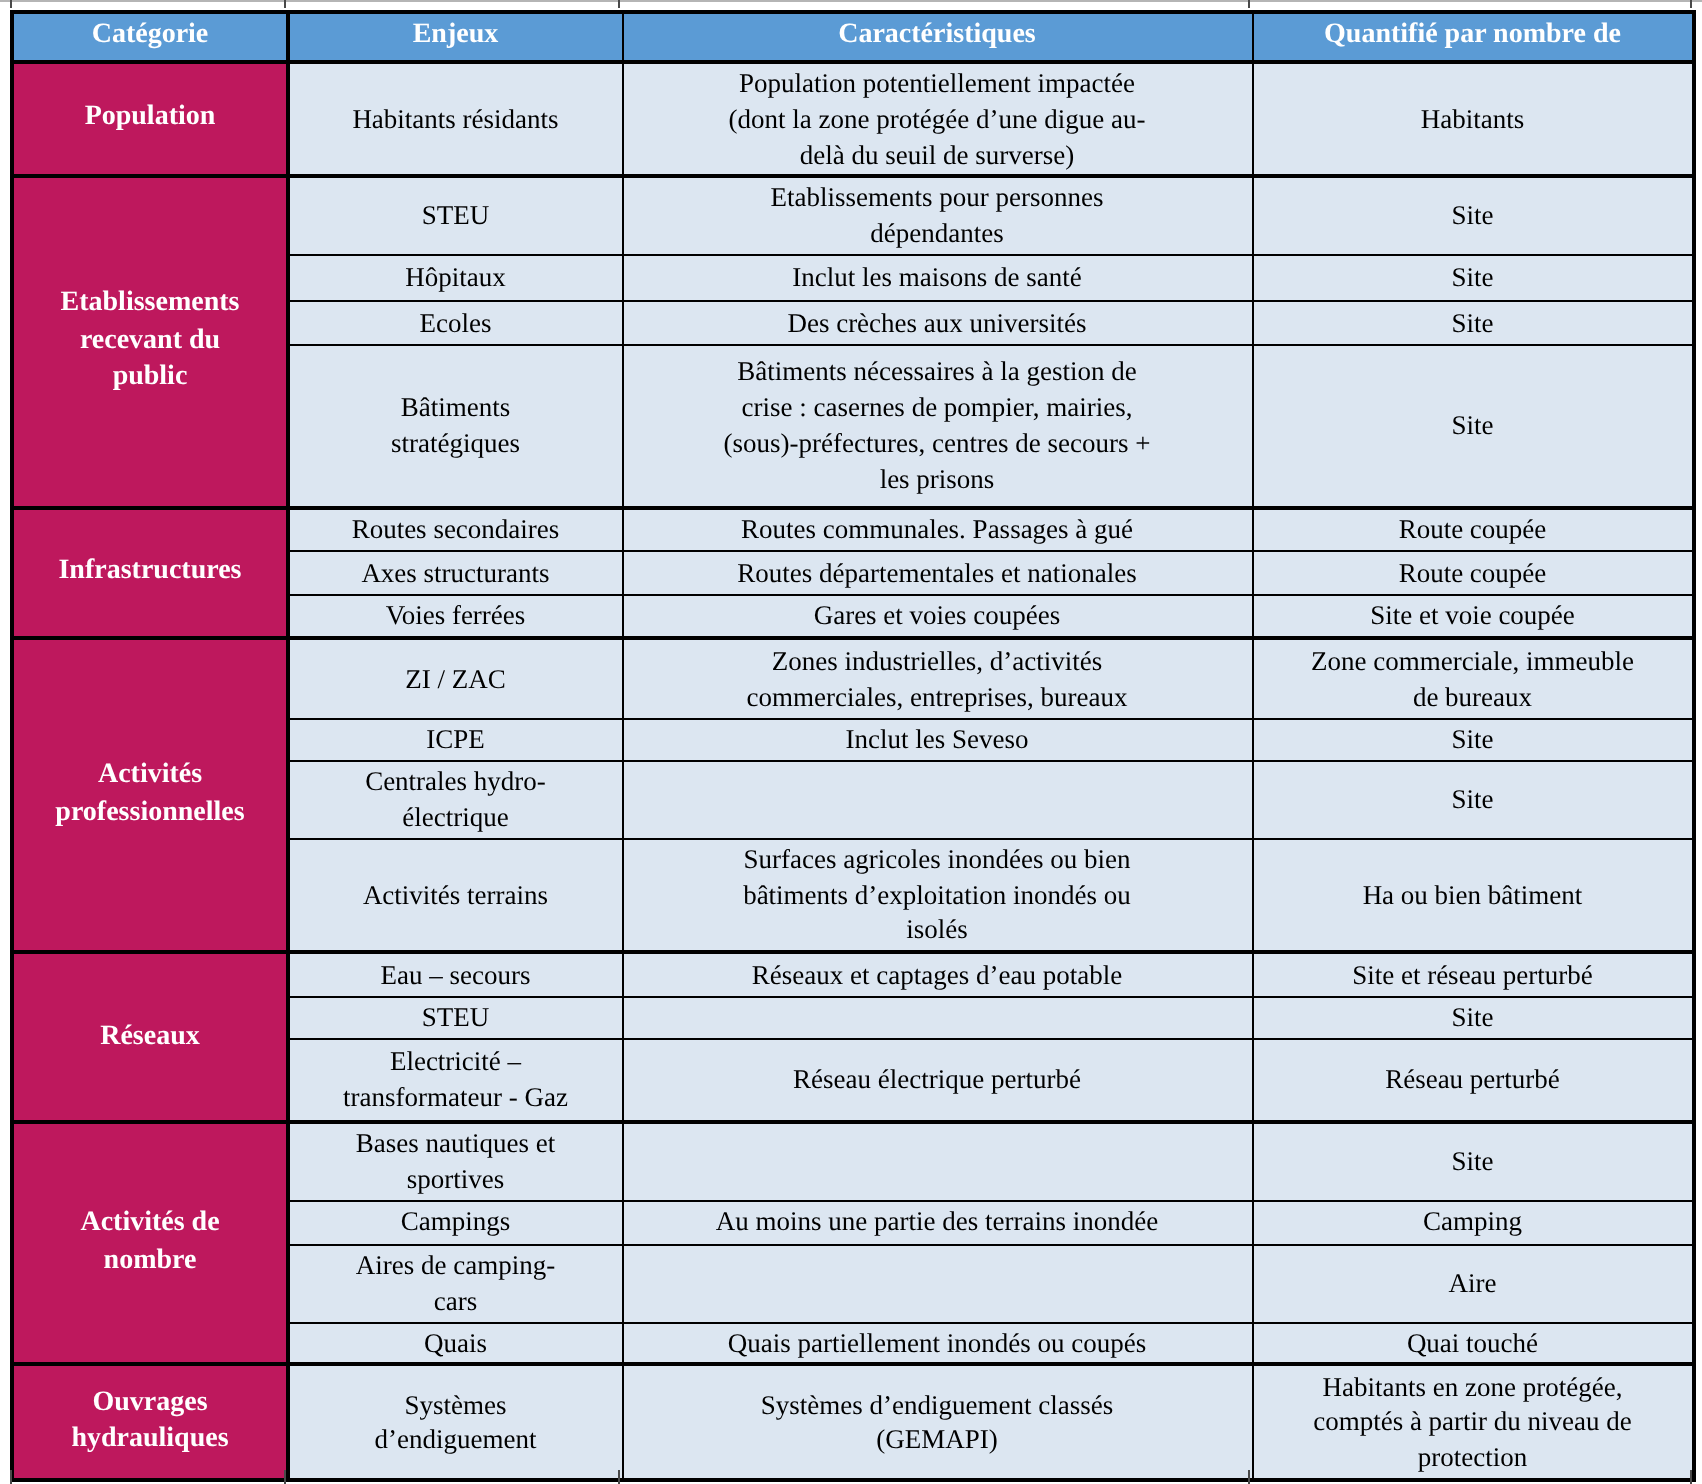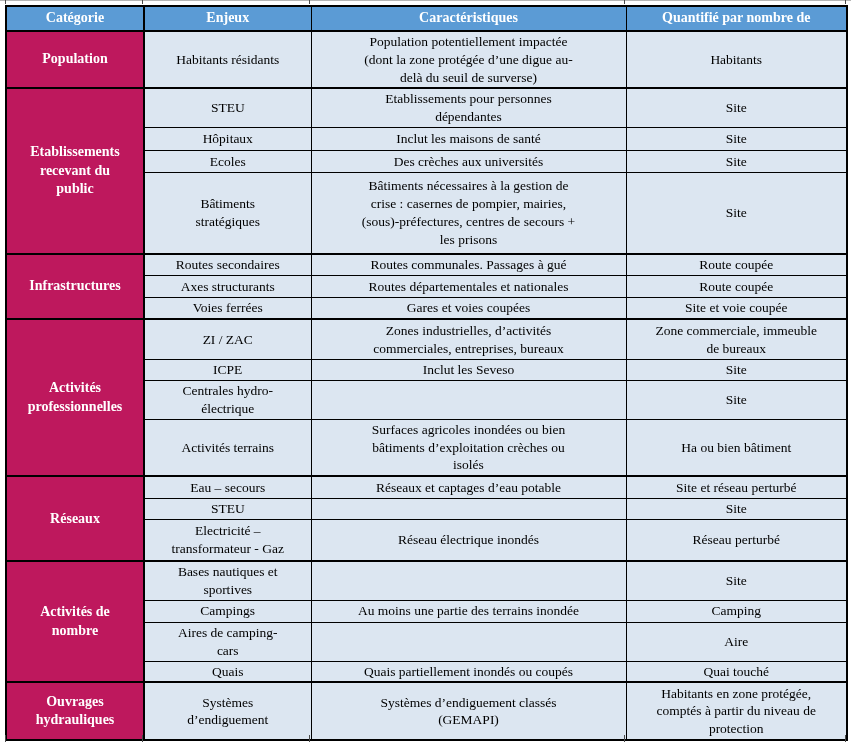--- a/index.html
+++ b/index.html
@@ -166,40 +166,40 @@
       </tr>
       <tr style="height:38px">
         <td>Centrales hydro-
 électrique</td>
         <td></td>
         <td>Site</td>
       </tr>
       <tr style="height:56px">
         <td>Activités terrains</td>
         <td>Surfaces agricoles inondées ou bien
-bâtiments d’exploitation crèches ou
+bâtiments d’exploitation inondés ou
 isolés</td>
         <td>Ha ou bien bâtiment</td>
       </tr>
 
       <tr class="sec" style="height:22px">
         <td class="cat" rowspan="3">Réseaux</td>
         <td>Eau – secours</td>
         <td>Réseaux et captages d’eau potable</td>
         <td>Site et réseau perturbé</td>
       </tr>
       <tr style="height:21px">
         <td>STEU</td>
         <td></td>
         <td>Site</td>
       </tr>
       <tr style="height:42px">
         <td>Electricité –
 transformateur - Gaz</td>
-        <td>Réseau électrique inondés</td>
+        <td>Réseau électrique perturbé</td>
         <td>Réseau perturbé</td>
       </tr>
 
       <tr class="sec" style="height:38px">
         <td class="cat" rowspan="4">Activités de
 nombre</td>
         <td>Bases nautiques et
 sportives</td>
         <td></td>
         <td>Site</td>

